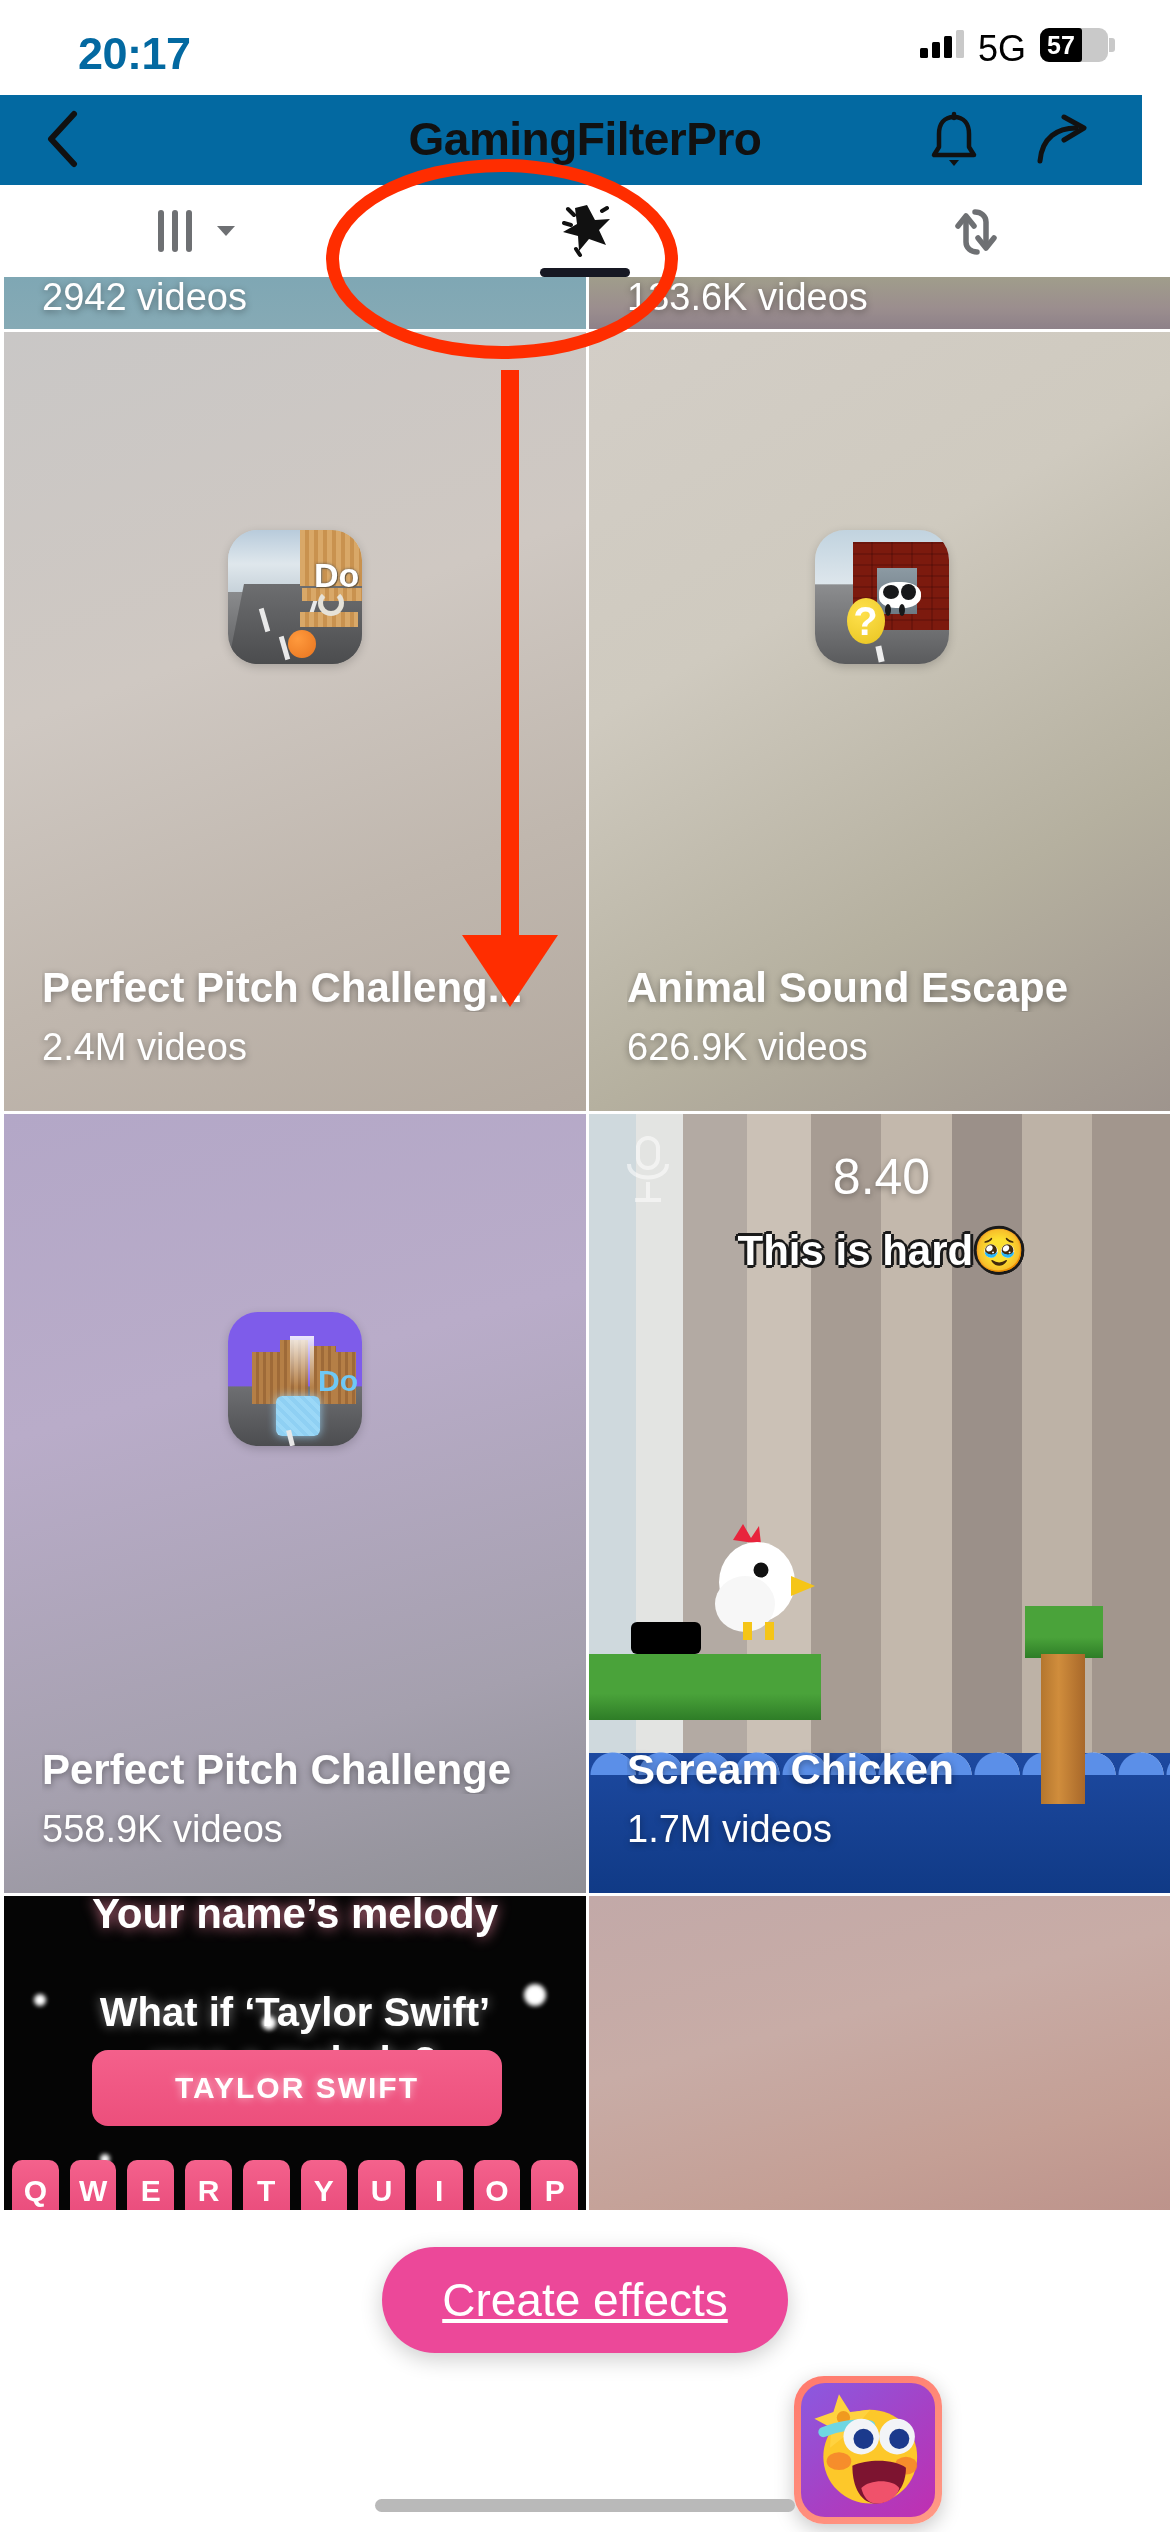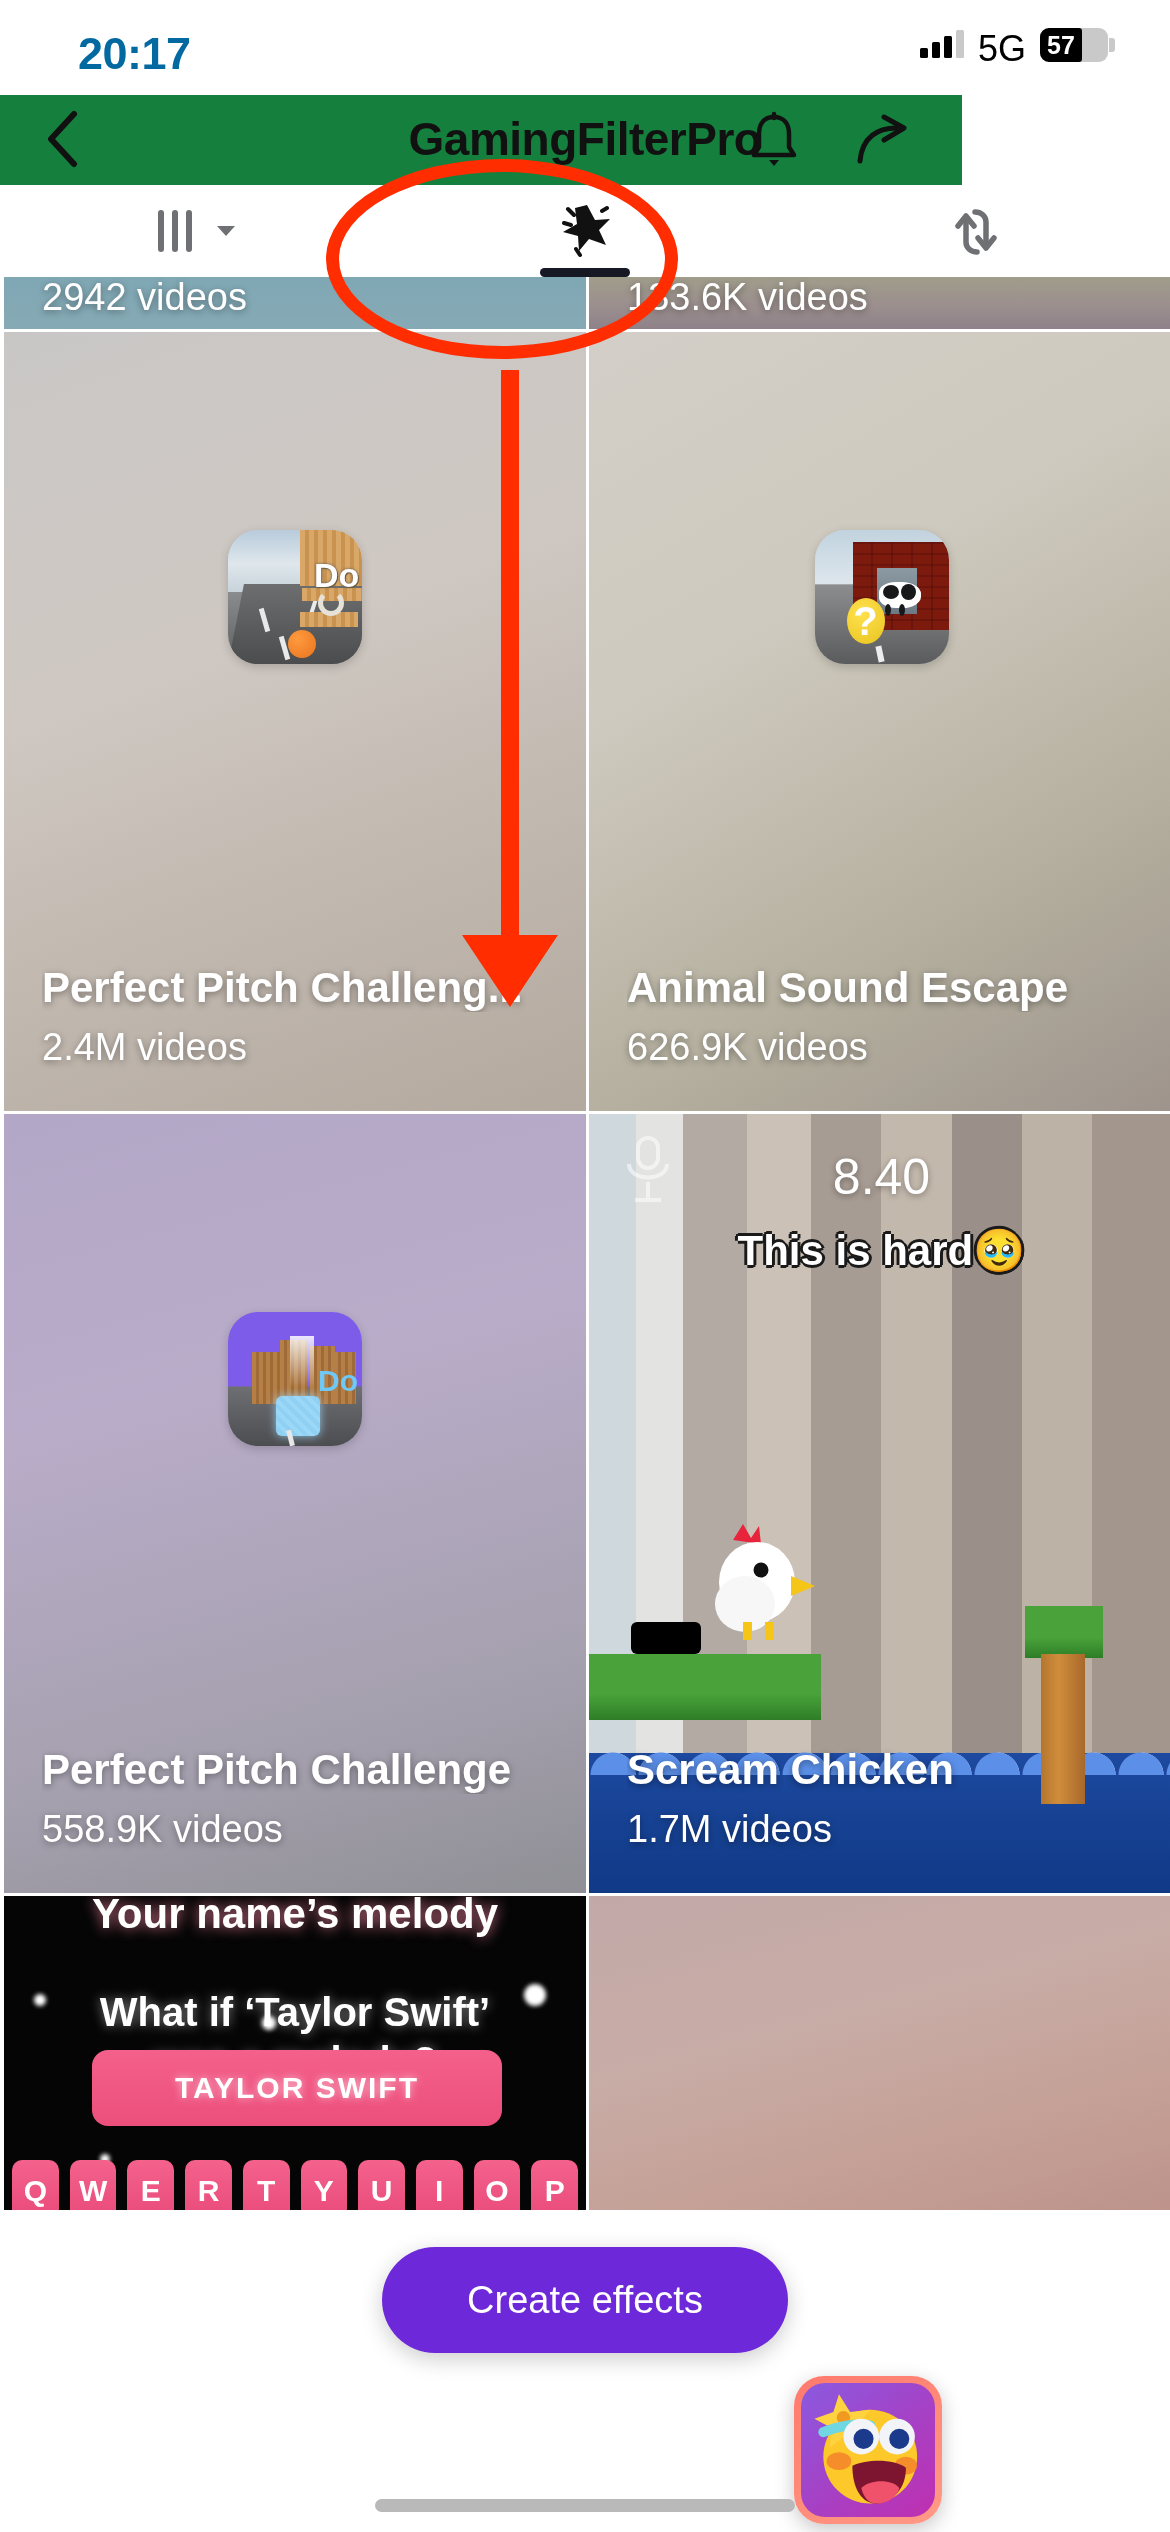--- a/index.html
+++ b/index.html
@@ -42,22 +42,22 @@
     color: #fff; font-size: 25px; font-weight: bold;
     display:flex; align-items:center; justify-content:center;
   }
   .battery .nub {
     position:absolute; right:-7px; top:10px; width:6px; height:14px;
     background:#c9c9c9; border-radius: 0 3px 3px 0;
   }
 
   
   .navbar {
-    position: absolute; top: 95px; left: 0; width: 962px; height: 90px;
-    background: #15803d;
+    position: absolute; top: 95px; left: 0; width: 1142px; height: 90px;
+    background: #0369a1;
   }
   .nav-back {
     position: absolute; left: 26px; top: 4px; width: 72px; height: 80px;
     display:flex; align-items:center; justify-content:center;
   }
   .nav-title {
     position: absolute; left: 0; top: 0; width: 1170px; height: 88px;
     display: flex; align-items: center; justify-content: center;
     font-size: 46px; font-weight: bold; color: #111; letter-spacing: -0.5px;
   }
@@ -236,24 +236,25 @@
     position: absolute; left: 462px; top: 935px;
     width: 0; height: 0;
     border-left: 48px solid transparent;
     border-right: 48px solid transparent;
     border-top: 72px solid #ff2d00;
   }
 
   
   .create-btn {
     position: absolute; left: 382px; top: 2247px; width: 406px; height: 106px;
-    border-radius: 56px; background: #6d28d9;
+    border-radius: 56px; background: #ec4899;
     display: flex; align-items: center; justify-content: center;
-    font-size: 38px; font-weight: 500; color: #fff;
+    font-size: 46px; font-weight: 500; color: #fff;
     box-shadow: 0 6px 22px rgba(0,0,0,.20);
+    text-decoration: underline;
   }
   .fab {
     position: absolute; left: 794px; top: 2376px; width: 148px; height: 148px;
     border-radius: 30px; padding: 7px;
     background: linear-gradient(150deg,#ff7a6d,#ff9a86);
     box-shadow: 0 6px 20px rgba(0,0,0,.22);
   }
   .fab-inner {
     width: 100%; height: 100%; border-radius: 24px; overflow: hidden; position: relative;
     background: linear-gradient(140deg,#8a5ae0 0%, #a740c4 55%, #c02fb0 100%);

